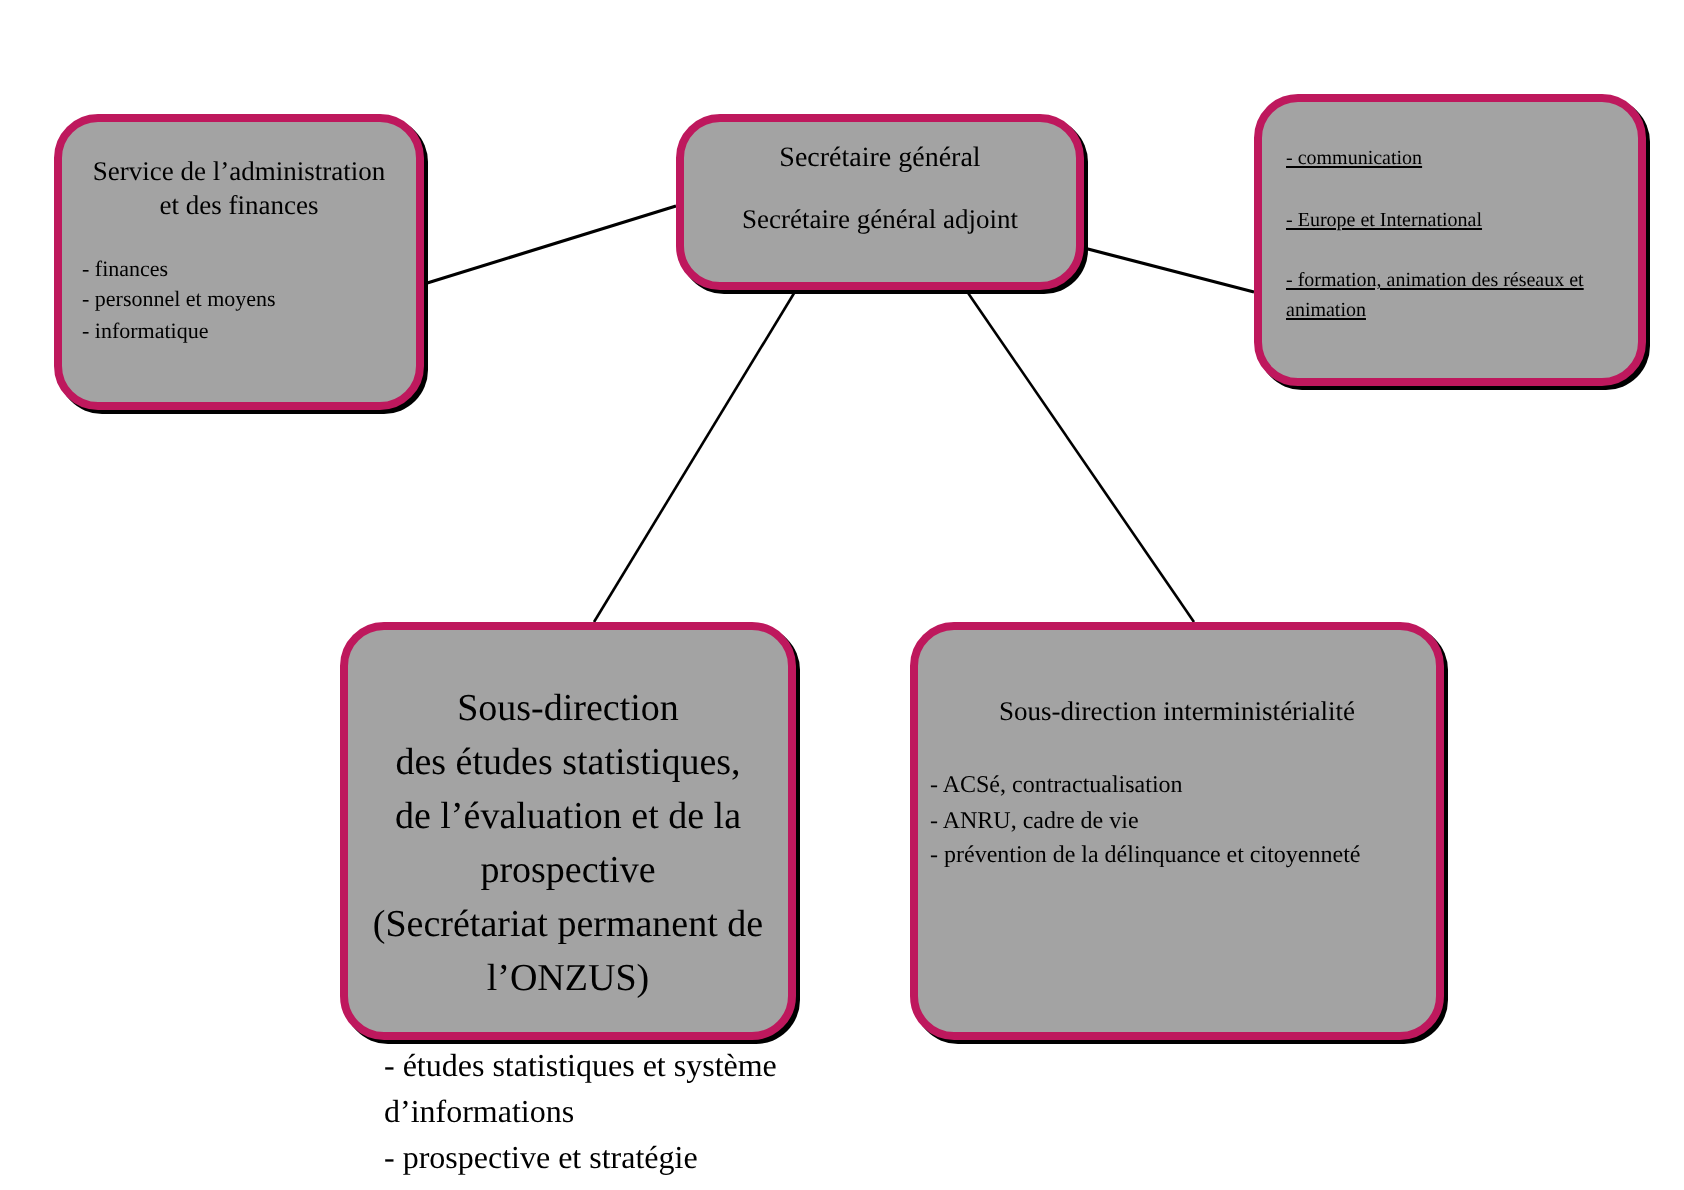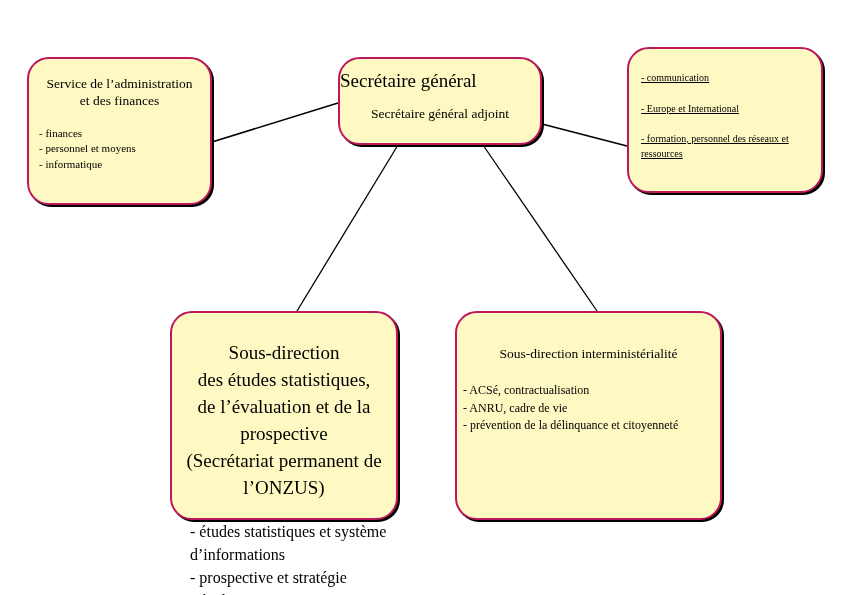--- a/index.html
+++ b/index.html
@@ -20,23 +20,23 @@
     position: absolute;
     left: 0;
     top: 0;
     width: 842px;
     height: 595px;
     pointer-events: none;
   }
   .node {
     position: absolute;
     box-sizing: border-box;
-    border: 2px solid #be185d;
+    border: 4px solid #be185d;
     border-radius: 22px;
-    background: #fef9c3;
+    background: #a3a3a3;
     box-shadow: 2px 2px 0 0 #000000;
   }
   .node-title {
     text-align: center;
     line-height: 1.28;
   }
   .node-list {
     line-height: 1.45;
   }
   .node-list .li {
@@ -53,22 +53,22 @@
   }
   #node-administration .node-list {
     font-size: 11px;
     margin: 16px 0 0 10px;
   }
 
   #node-secretaire-general {
     left: 338px; top: 57px;  width: 204px; height: 88px;
   }
   #node-secretaire-general .title-main {
-    font-size: 19px;
-    text-align: left;
+    font-size: 14px;
+    text-align: center;
     margin-top: 11px;
     line-height: 1.2;
   }
   #node-secretaire-general .title-sub {
     font-size: 13.5px;
     text-align: center;
     margin-top: 13px;
   }
 
   #node-transversal {
@@ -138,21 +138,21 @@
 
   <div class="node" id="node-secretaire-general">
     <div class="title-main">Secrétaire général</div>
     <div class="title-sub">Secrétaire général adjoint</div>
   </div>
 
   <div class="node" id="node-transversal">
     <div class="node-list">
       <div class="li">- communication</div>
       <div class="li">- Europe et International</div>
-      <div class="li">- formation, personnel des réseaux et ressources</div>
+      <div class="li">- formation, animation des réseaux et animation</div>
     </div>
   </div>
 
   <div class="node" id="node-sous-direction-etudes">
     <div class="node-title">
       <div>Sous-direction</div>
       <div>des études statistiques,</div>
       <div>de l’évaluation et de la prospective</div>
       <div>(Secrétariat permanent de l’ONZUS)</div>
     </div>

